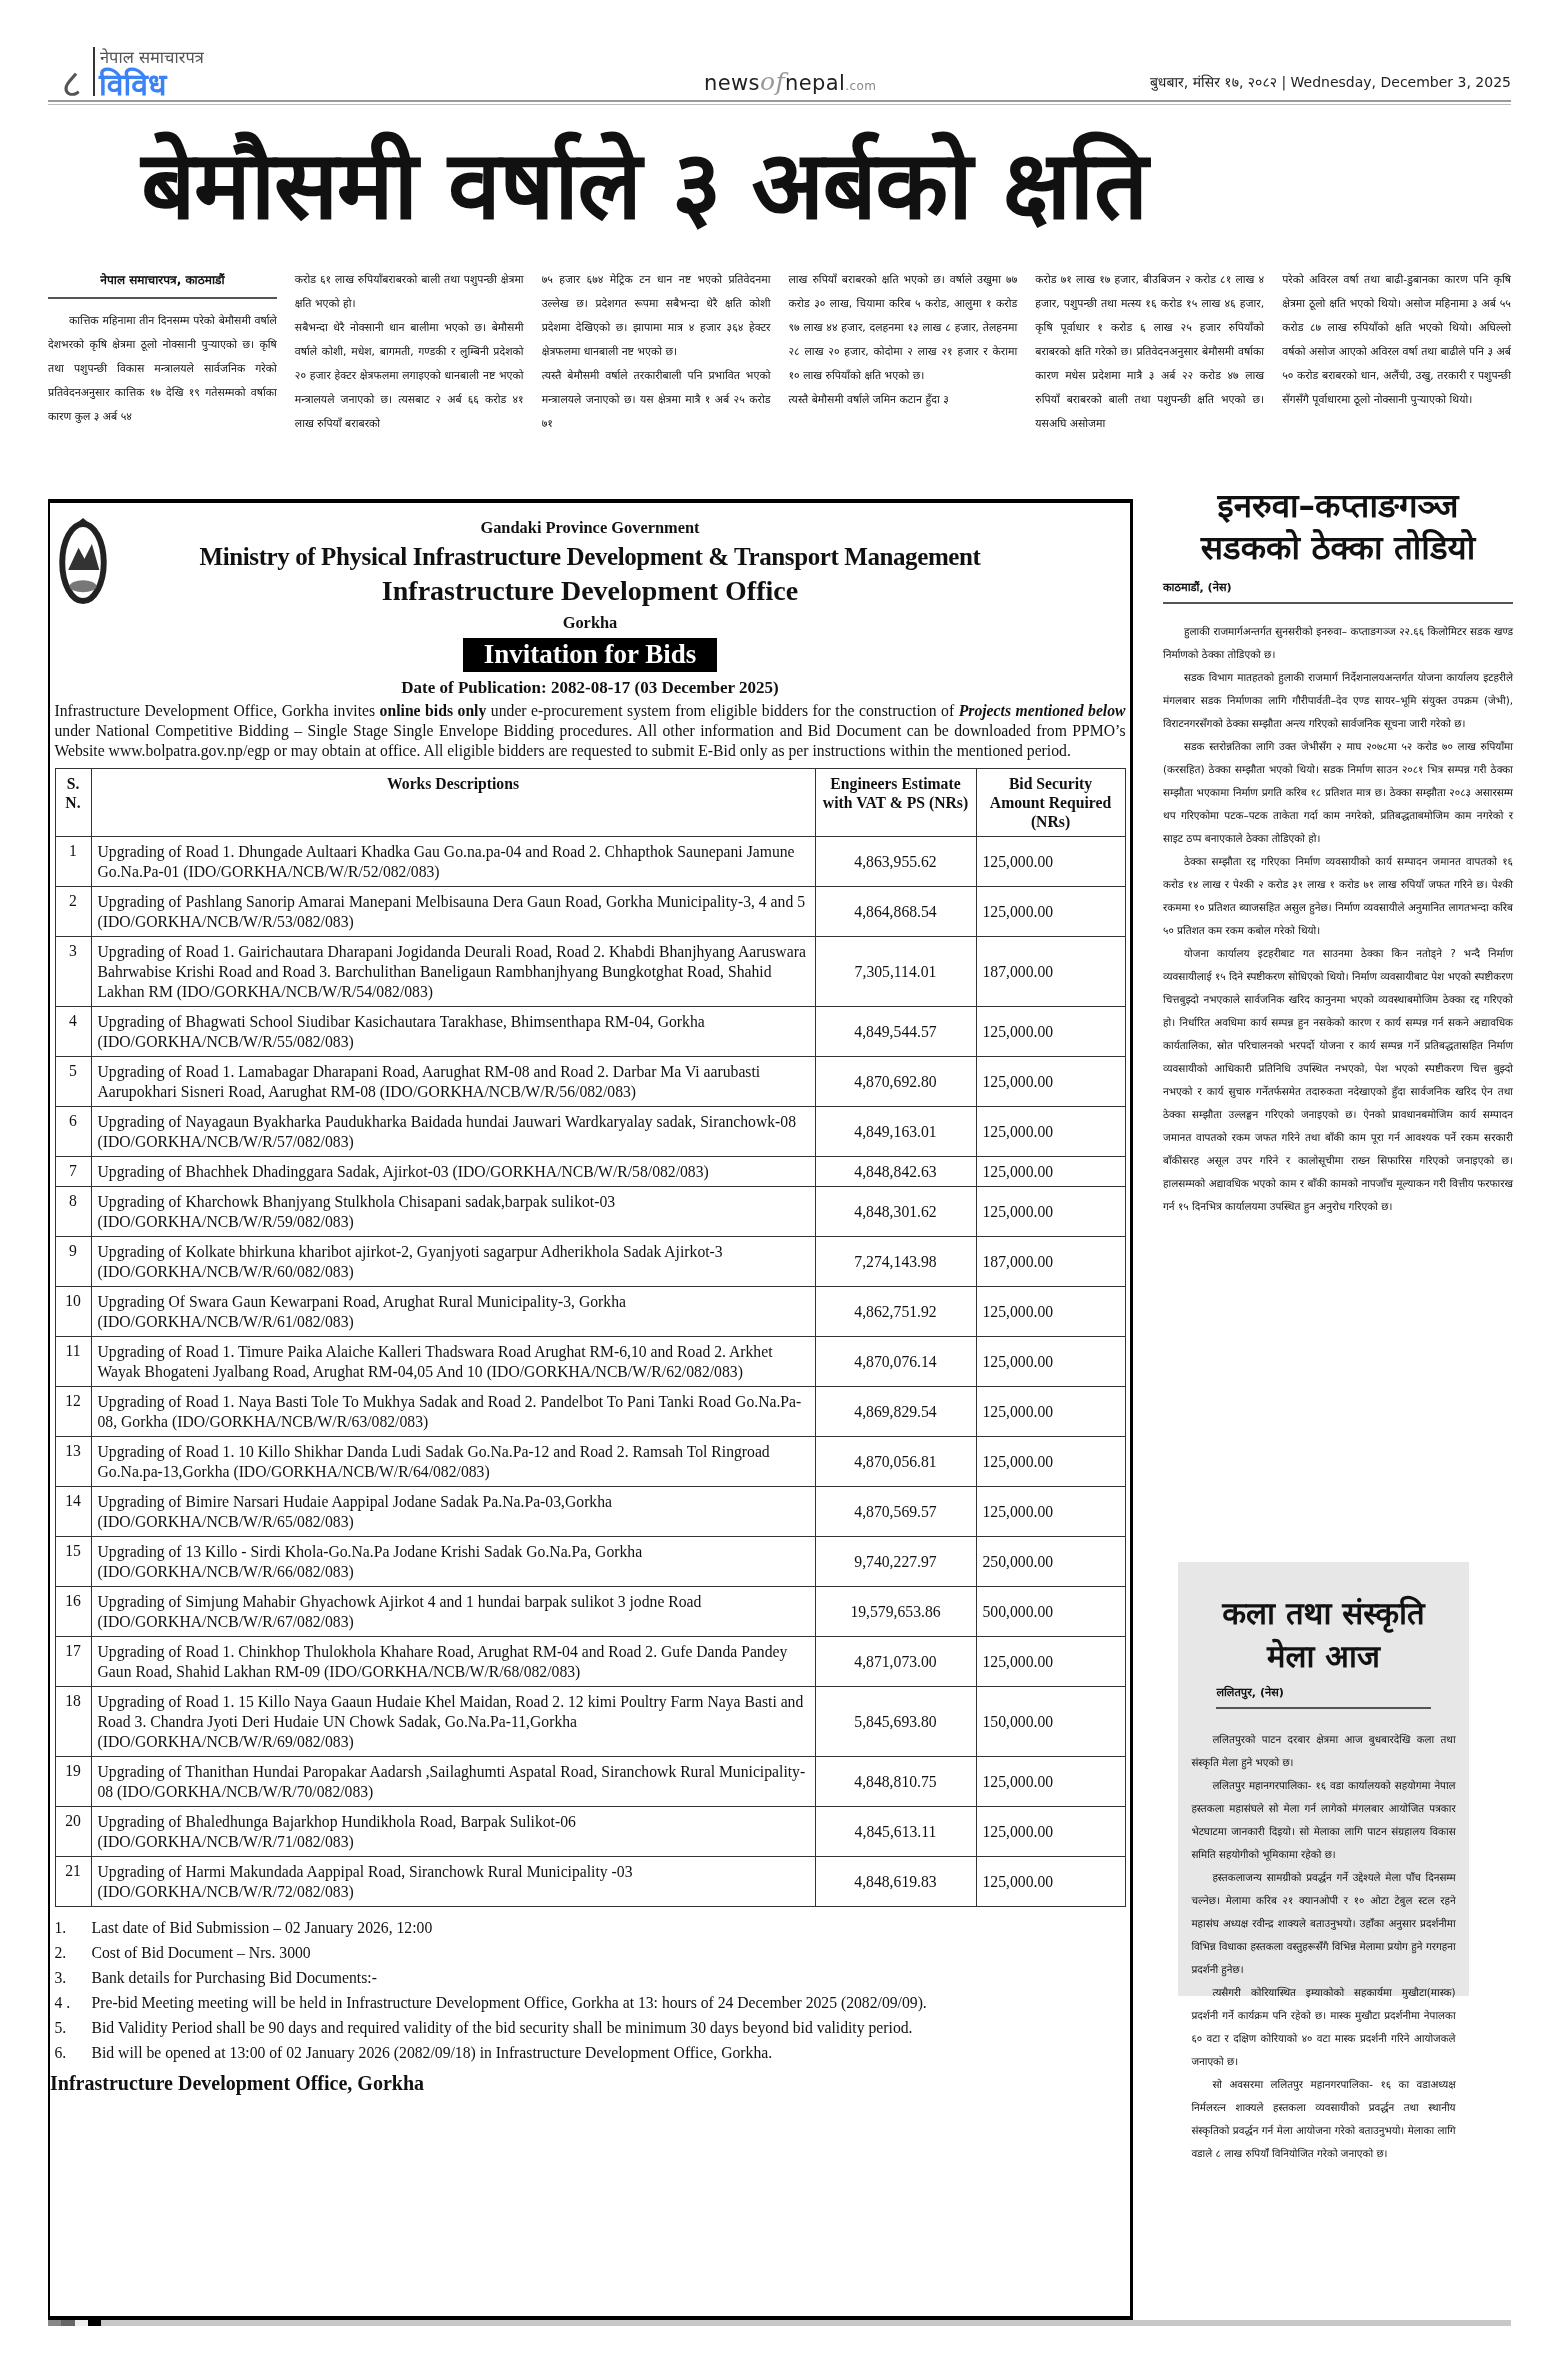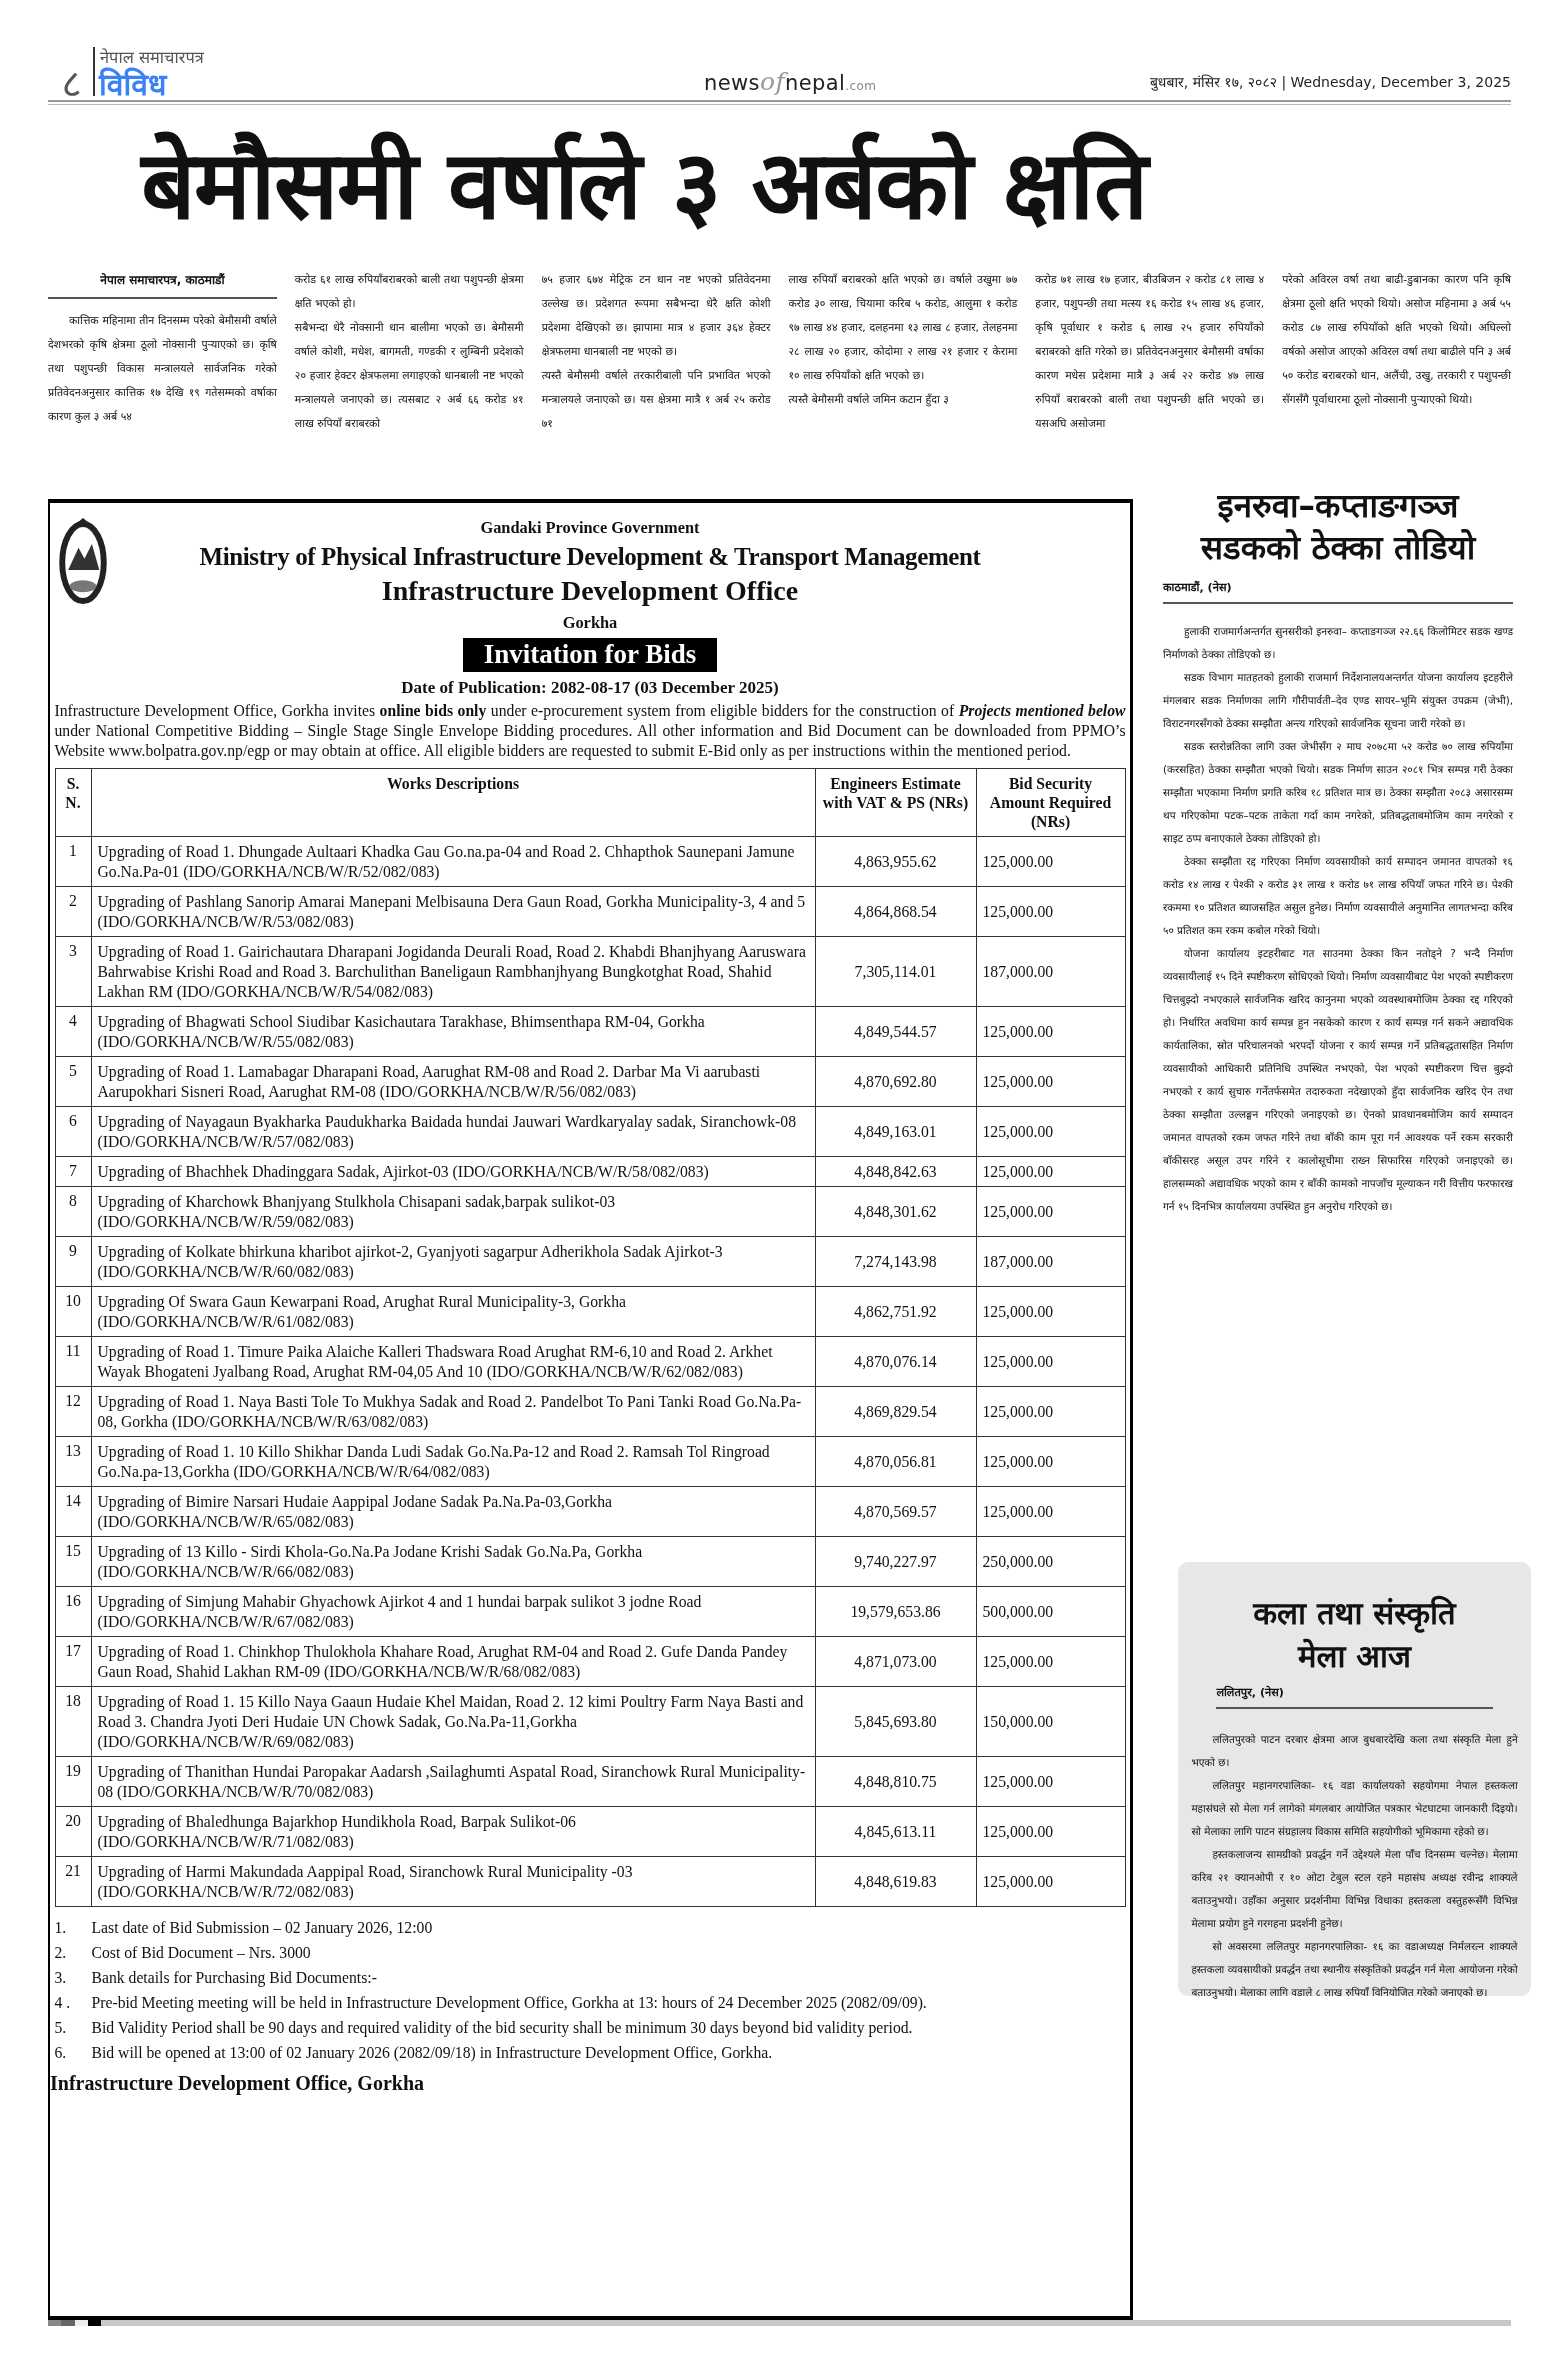--- a/index.html
+++ b/index.html
@@ -55,21 +55,21 @@
   .bank-line { padding-left: 37px; line-height: 25px; }
   .signature { font-family: "Liberation Serif", serif; font-weight: bold; font-size: 20px; padding: 7.5px 4.5px 0 0; }
 
   
   .side { position: absolute; left: 1163px; top: 485px; width: 350px; }
   .side-headline { text-align: center; font-family: "DejaVu Sans", sans-serif; font-weight: bold; font-size: 33px; line-height: 42px; }
   .side-byline { font-family: "DejaVu Sans", sans-serif; font-size: 11.2px; font-weight: bold; margin: 10.4px 0 0 0; padding-bottom: 7.5px; border-bottom: 2.2px solid #555; }
   .side-body { font-family: "DejaVu Sans", sans-serif; font-size: 10.4px; line-height: 23px; text-align: justify; margin-top: 16.4px; }
   .side-body p { text-indent: 21px; }
 
-  .culture { position: absolute; left: 1178px; top: 1562px; width: 353px; height: 434px; background: #e7e7e7; padding: 0 13.4px; border-radius: 10px; }
+  .culture { position: absolute; left: 1178px; top: 1562px; width: 291px; height: 434px; background: #e7e7e7; padding: 0 13.4px; }
   .culture .side-headline { margin-top: 30px; font-size: 31px; line-height: 43px; }
   .culture .side-byline { margin: 6px 25px 0 25px; }
   .culture .side-body { margin-top: 19.4px; line-height: 23px; font-size: 10.3px; }
 
   
   .footer-bar { position: absolute; left: 48px; top: 2320px; width: 1463px; height: 6px; background: #c8c8c8; }
   .fb-block { position: absolute; top: 0; height: 6px; }
 </style>
 </head>
 <body>
@@ -320,20 +320,21 @@
 <div class="culture">
   <div class="side-headline">
     <div>कला तथा संस्कृति</div>
     <div>मेला आज</div>
   </div>
   <div class="side-byline">ललितपुर, (नेस)</div>
   <div class="side-body" id="side2-body">
       <p>ललितपुरको पाटन दरबार क्षेत्रमा आज बुधबारदेखि कला तथा संस्कृति मेला हुने भएको छ।</p>
       <p>ललितपुर महानगरपालिका- १६ वडा कार्यालयको सहयोगमा नेपाल हस्तकला महासंघले सो मेला गर्न लागेको मंगलबार आयोजित पत्रकार भेटघाटमा जानकारी दिइयो। सो मेलाका लागि पाटन संग्रहालय विकास समिति सहयोगीको भूमिकामा रहेको छ।</p>
       <p>हस्तकलाजन्य सामग्रीको प्रवर्द्धन गर्ने उद्देश्यले मेला पाँच दिनसम्म चल्नेछ। मेलामा करिब २१ क्यानओपी र १० ओटा टेबुल स्टल रहने महासंघ अध्यक्ष रवीन्द्र शाक्यले बताउनुभयो। उहाँका अनुसार प्रदर्शनीमा विभिन्न विधाका हस्तकला वस्तुहरूसँगै विभिन्न मेलामा प्रयोग हुने गरगहना प्रदर्शनी हुनेछ।</p>
+      <p>त्यसैगरी कोरियास्थित इम्याकोको सहकार्यमा मुखौटा(मास्क) प्रदर्शनी गर्ने कार्यक्रम पनि रहेको छ। मास्क मुखौटा प्रदर्शनीमा नेपालका ६० वटा र दक्षिण कोरियाको ४० वटा मास्क प्रदर्शनी गरिने आयोजकले जनाएको छ।</p>
       <p>सो अवसरमा ललितपुर महानगरपालिका- १६ का वडाअध्यक्ष निर्मलरत्न शाक्यले हस्तकला व्यवसायीको प्रवर्द्धन तथा स्थानीय संस्कृतिको प्रवर्द्धन गर्न मेला आयोजना गरेको बताउनुभयो। मेलाका लागि वडाले ८ लाख रुपियाँ विनियोजित गरेको जनाएको छ।</p>
     </div>
 </div>
 
 <div class="footer-bar">
   <span class="fb-block" style="left:0;width:13.4px;background:#888"></span>
   <span class="fb-block" style="left:13.4px;width:13.4px;background:#666"></span>
   <span class="fb-block" style="left:27px;width:13.4px;background:#eee"></span>
   <span class="fb-block" style="left:40px;width:13.4px;background:#000"></span>
 </div>

